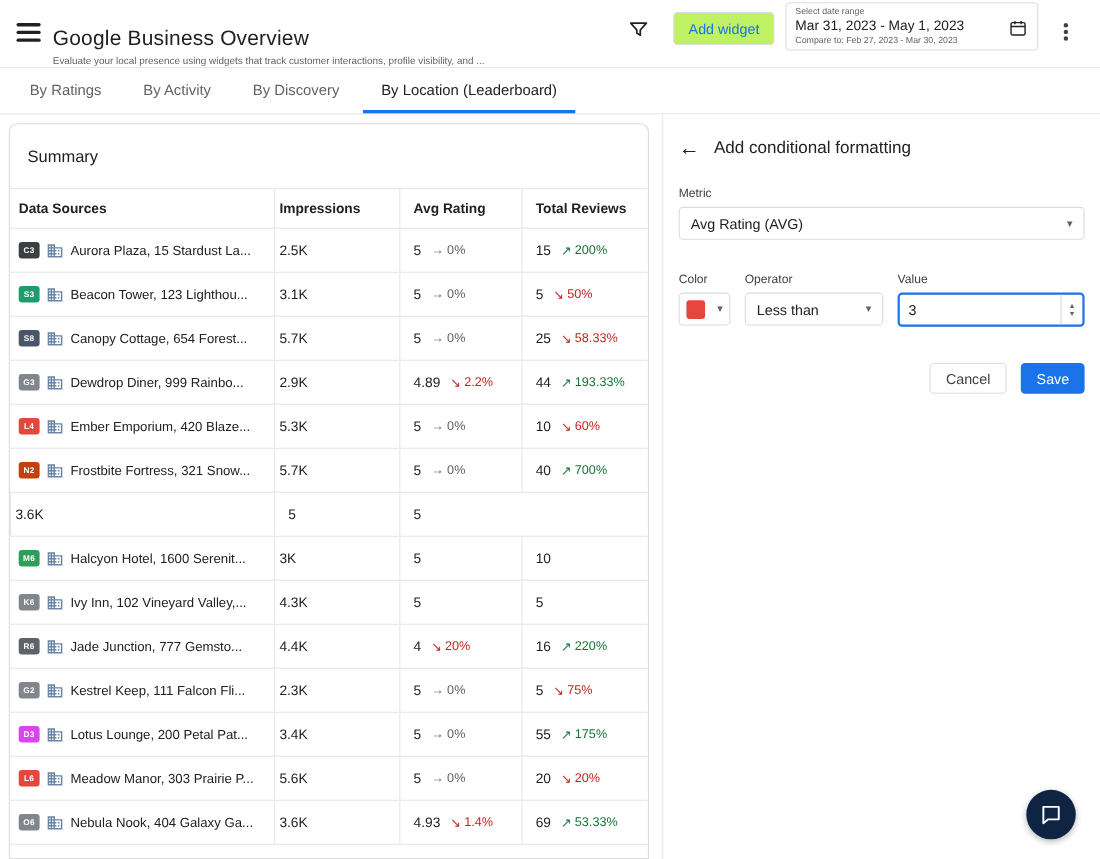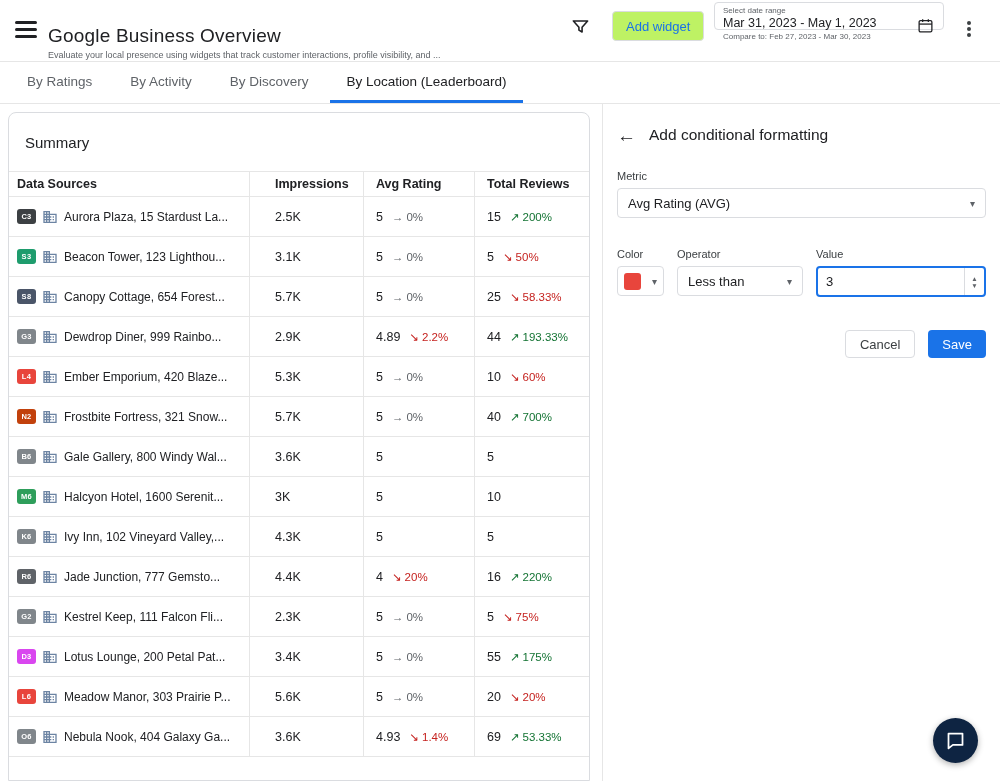--- a/index.html
+++ b/index.html
@@ -17,41 +17,41 @@
 
   
   .header { position:absolute; top:0; left:0; width:1000px; height:62px; border-bottom:1px solid var(--divider); background:#fff; z-index:3; }
   .hamburger { position:absolute; left:15px; top:21px; width:22px; height:18px; cursor:pointer; }
   .hamburger i { display:block; height:3px; background:#202124; border-radius:1.5px; margin-bottom:4px; }
   .title-block { position:absolute; left:48px; top:24px; width:520px; }
   .page-title { font-size:19px; font-weight:500; letter-spacing:.2px; line-height:23px; }
   .page-subtitle { font-size:9px; color:var(--muted); margin-top:3px; white-space:nowrap; overflow:hidden; }
   .filter-btn { position:absolute; left:567px; top:13px; width:26px; height:26px; display:flex; align-items:center; justify-content:center; cursor:pointer; background:none; border:none; padding:0; }
   .add-widget { position:absolute; left:612px; top:11px; height:30px; padding:0 13px; background:#bef264; border:1px solid var(--border); border-radius:4px; color:var(--accent); font-size:13px; font-weight:500; font-family:inherit; cursor:pointer; }
-  .date-range { position:absolute; left:714px; top:2px; width:230px; height:28px; border:1px solid var(--border); border-radius:4px; padding:3px 8px; cursor:pointer; background:#fff; }
+  .date-range { position:absolute; left:714px; top:2px; width:230px; height:44px; border:1px solid var(--border); border-radius:4px; padding:3px 8px; cursor:pointer; background:#fff; }
   .dr-label { font-size:8px; color:var(--muted); }
   .dr-value { font-size:12.5px; color:var(--text); margin-top:1px; }
   .dr-compare { font-size:8px; color:var(--muted); margin-top:2px; }
   .dr-cal { position:absolute; right:9px; top:14px; }
   .kebab { position:absolute; left:961px; top:16px; width:16px; height:26px; display:flex; flex-direction:column; align-items:center; justify-content:center; cursor:pointer; background:none; border:none; }
   .kebab i { width:4px; height:4px; border-radius:50%; background:#3c4043; margin:2px 0; display:block; }
 
   
   .tab-bar { position:absolute; top:62px; left:0; width:1000px; height:42px; border-bottom:1px solid var(--divider); display:flex; align-items:stretch; padding-left:10px; background:#fff; z-index:2; }
   .tab { display:flex; align-items:center; padding:0 17px; font-size:13.5px; color:var(--muted); cursor:pointer; border-bottom:3px solid transparent; margin-right:4px; }
   .tab.active { color:var(--text); font-weight:400; border-bottom-color:var(--accent); }
 
   
   .card { position:absolute; left:8px; top:112px; width:582px; height:669px; background:#fff; border:1px solid var(--border); border-radius:8px 8px 0 0; overflow:hidden; z-index:1; }
   .card-title { height:58px; display:flex; align-items:center; padding:0 16px; font-size:15px; font-weight:400; }
   .thead, .trow { display:grid; grid-template-columns:240px 114px 111px 1fr; }
-  .thead { border-top:1px solid var(--divider); border-bottom:1px solid var(--divider); height:26px; }
+  .thead { border-top:1px solid var(--divider); border-bottom:1px solid var(--divider); height:37px; }
   .thead .cell { display:flex; align-items:center; font-size:12.5px; font-weight:700; color:var(--text); }
   .cell.c1 { padding-left:8px; }
-  .cell.c2 { padding-left:25px; border-left:1px solid var(--divider); }
+  .cell.c2 { padding-left:4px; border-left:1px solid var(--divider); }
   .cell.c3 { padding-left:12px; border-left:1px solid var(--divider); }
   .cell.c4 { padding-left:12px; border-left:1px solid var(--divider); }
   .trow { height:40px; border-bottom:1px solid var(--divider); cursor:pointer; }
   .trow .cell { display:flex; align-items:center; font-size:12.5px; color:var(--text); overflow:hidden; }
   .badge { flex:0 0 auto; min-width:19px; height:15px; border-radius:3px; color:#fff; font-size:7.5px; font-weight:700; letter-spacing:.3px; display:flex; align-items:center; justify-content:center; padding:0 2px; margin-right:6px; }
   .bld-icon { flex:0 0 auto; margin-right:6px; display:flex; }
   .row-name { font-size:12px; white-space:nowrap; overflow:hidden; }
   .metric-val { margin-right:9px; }
   .trend { display:inline-flex; align-items:center; gap:3px; font-size:11.5px; white-space:nowrap; }
   .trend.up { color:var(--green); }
@@ -312,29 +312,20 @@
     </div>
     <div class="cell c4">
       <span class="metric-val">40</span>
       <span class="trend up">
         <span>↗</span>
         <span>700%</span>
       </span>
     </div>
   </div>
       <div class="trow">
-    <div class="cell c1">
-      <span class="badge" style="background: rgb(128, 134, 139);">B6</span>
-      <span class="bld-icon">
-        <svg width="16" height="16" viewBox="0 0 24 24" fill="#6c84a3">
-              <path d="M12 7V3H2v18h20V7H12zM6 19H4v-2h2v2zm0-4H4v-2h2v2zm0-4H4V9h2v2zm0-4H4V5h2v2zm4 12H8v-2h2v2zm0-4H8v-2h2v2zm0-4H8V9h2v2zm0-4H8V5h2v2zm10 12h-8v-2h2v-2h-2v-2h2v-2h-2V9h8v10zm-2-8h-2v2h2v-2zm0 4h-2v2h2v-2z"></path>
-            </svg>
-      </span>
-      <span class="row-name">Gale Gallery, 800 Windy Wal...</span>
-    </div>
     <div class="cell c2">
       <span>3.6K</span>
     </div>
     <div class="cell c3">
       <span class="metric-val">5</span>
 
     </div>
     <div class="cell c4">
       <span class="metric-val">5</span>
 

